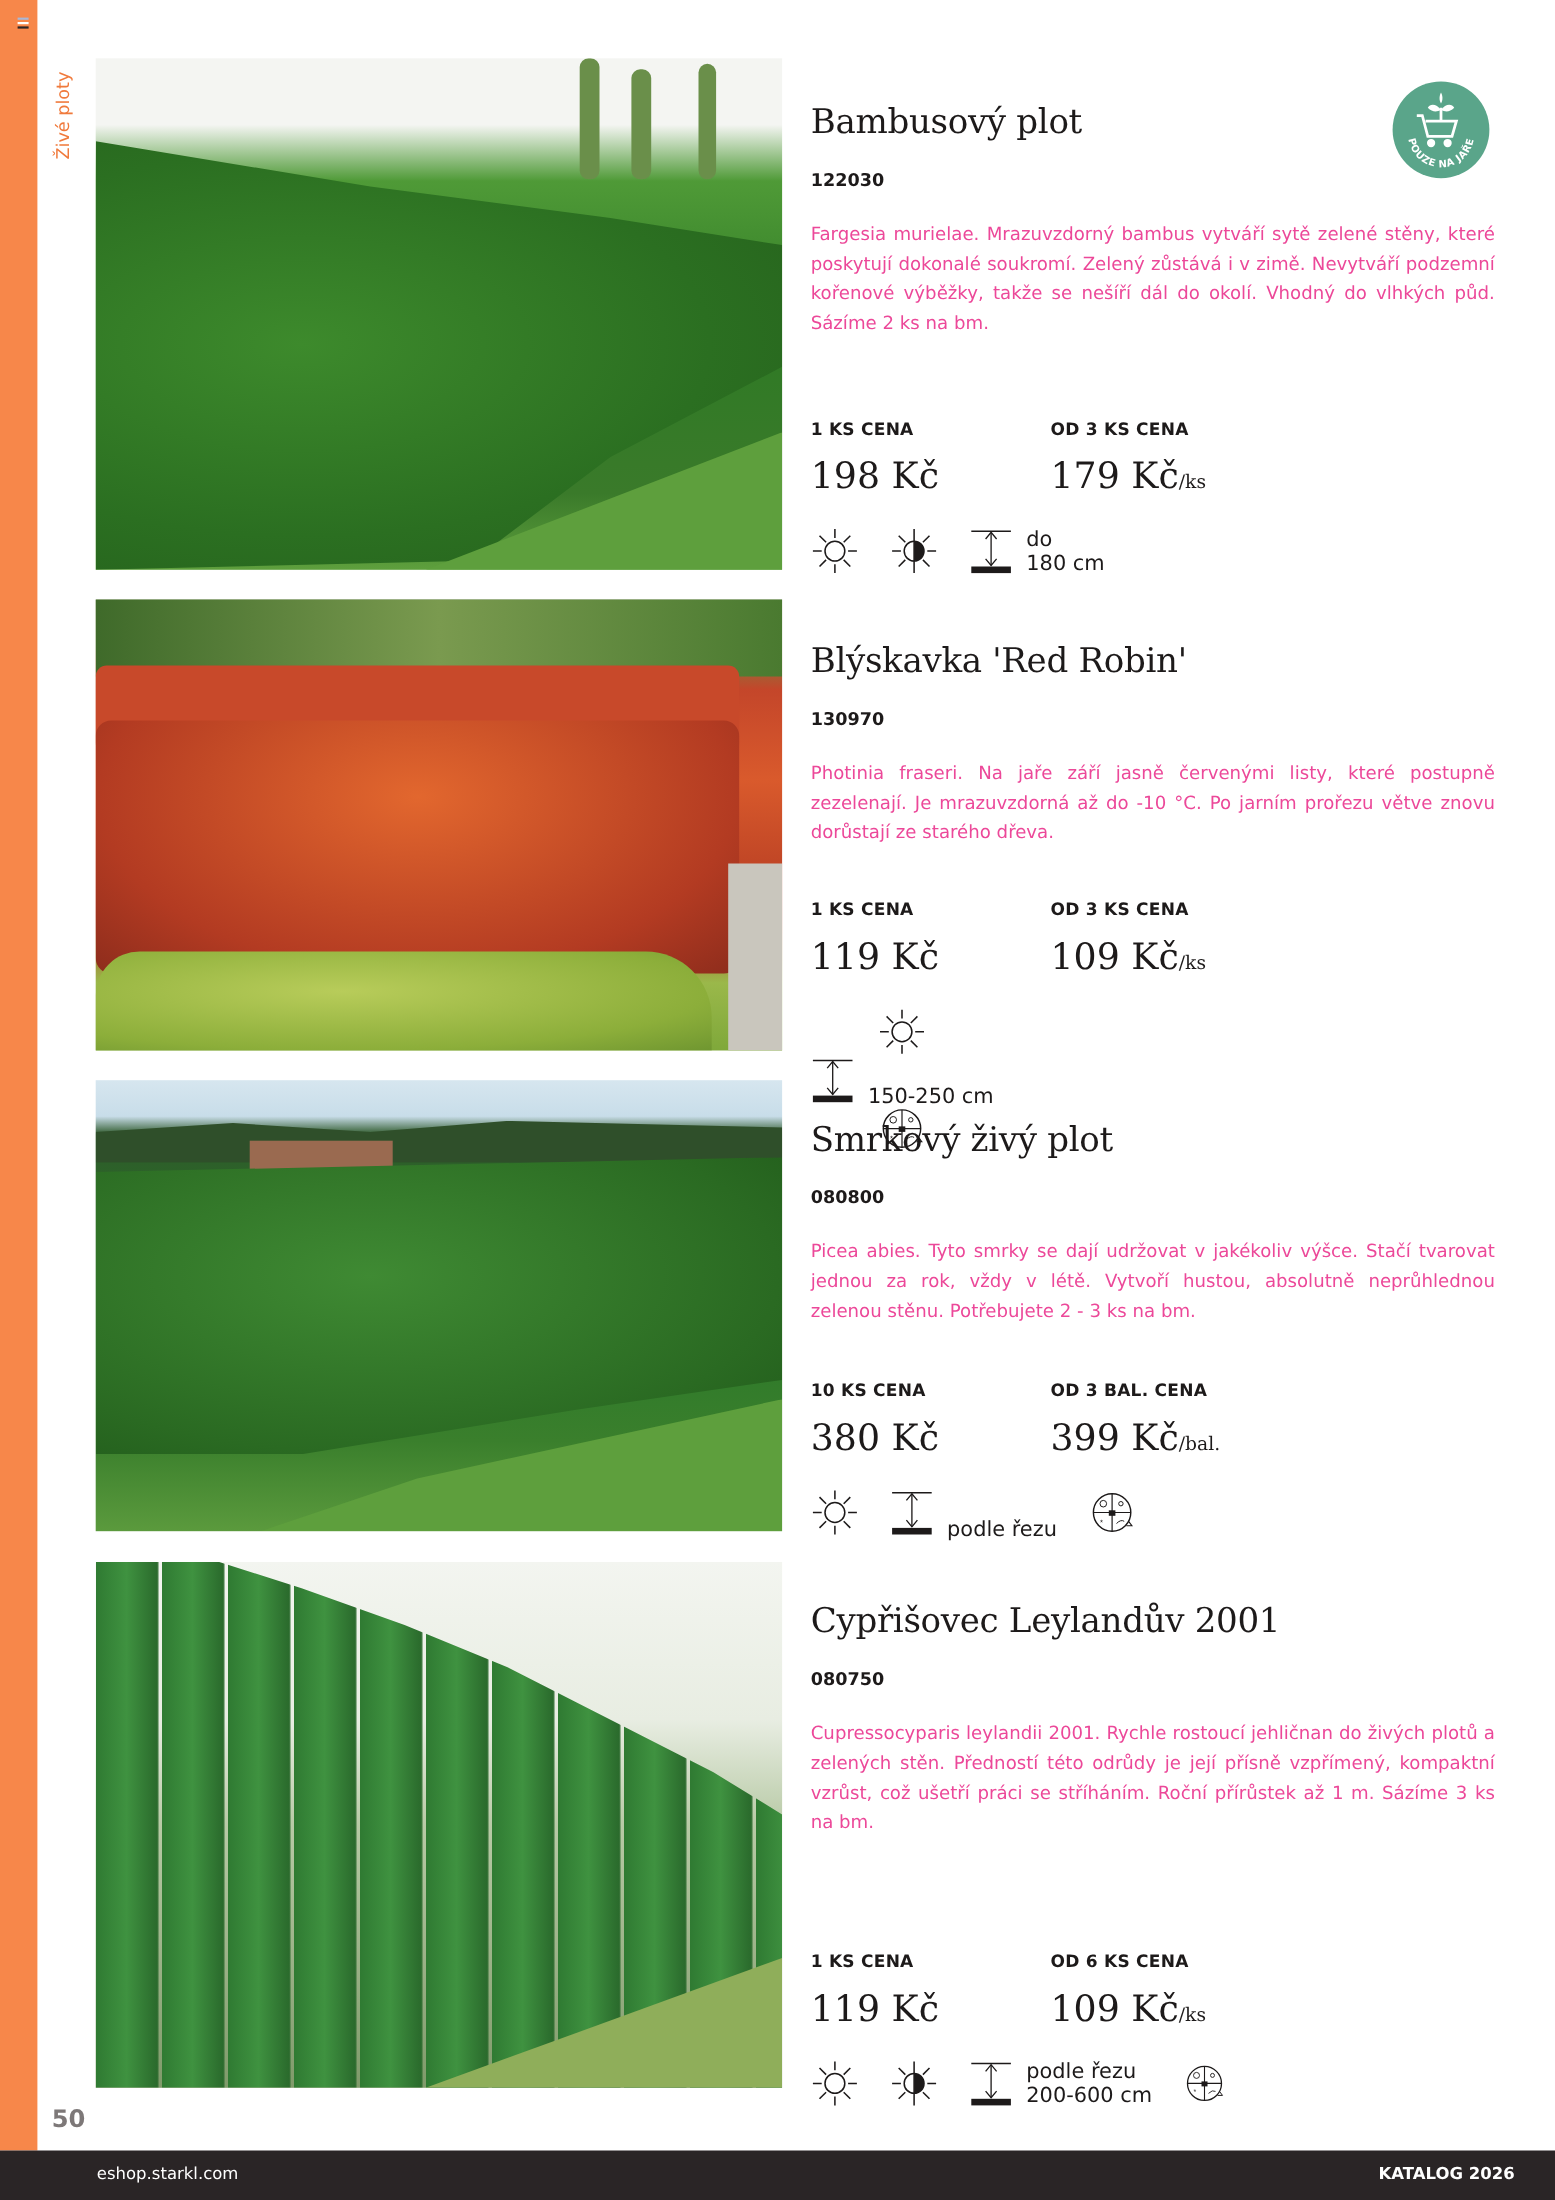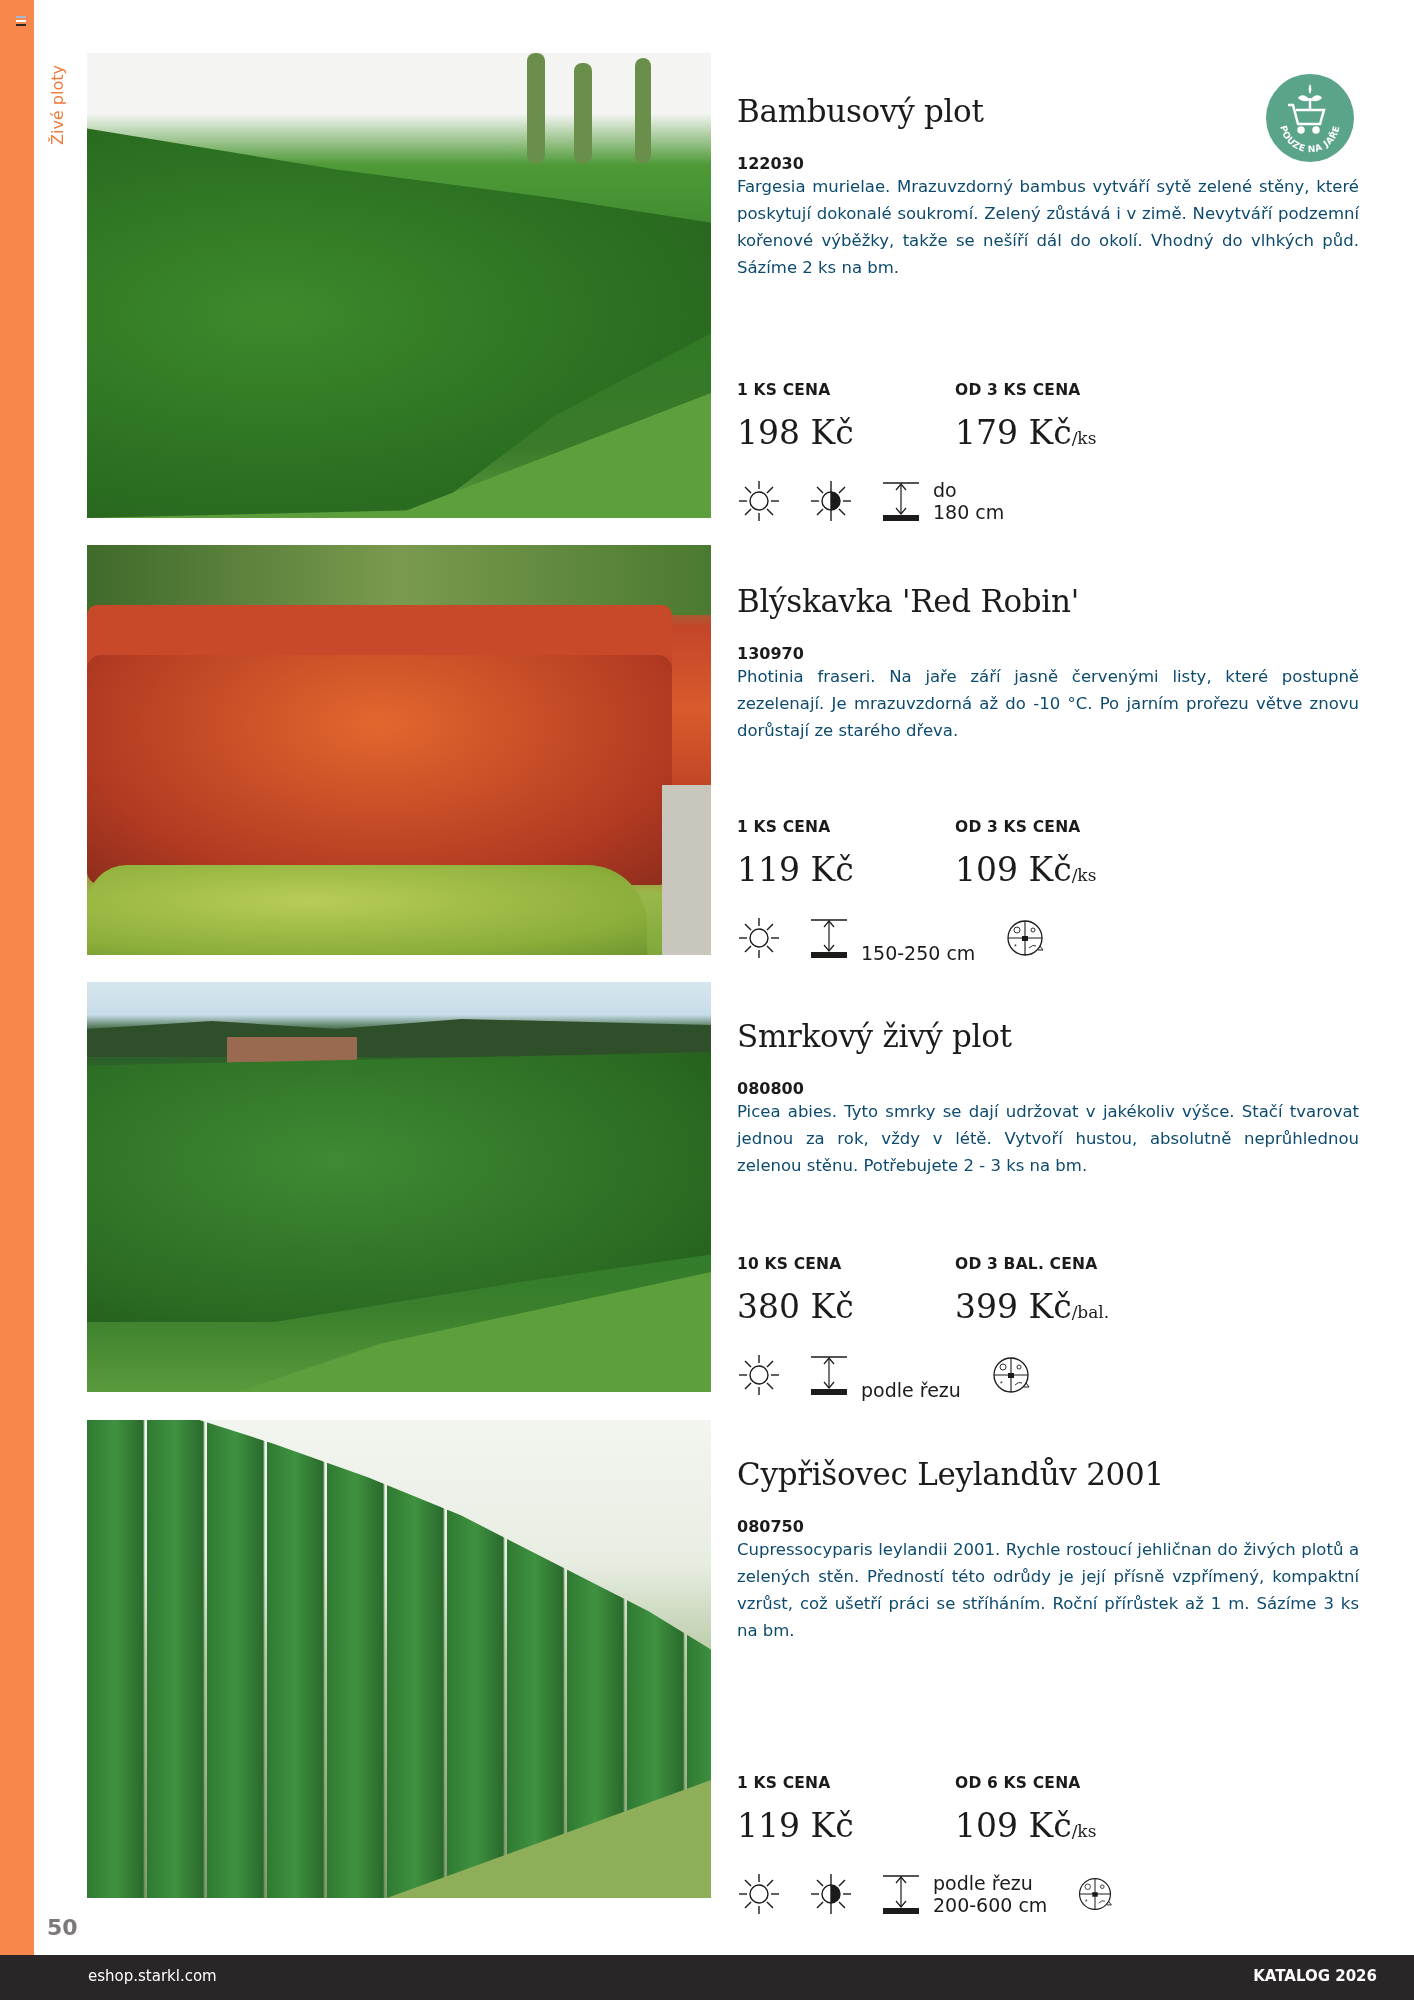--- a/index.html
+++ b/index.html
@@ -13,21 +13,21 @@
       position: absolute; left: 48px; top: 145px; transform-origin: left top; transform: rotate(-90deg);
       color: #f07a3c; font-size: 16px; font-family: "DejaVu Sans", sans-serif; white-space: nowrap;
     }
 
     .product { position: absolute; left: 87px; width: 1300px; }
     .photo { position: absolute; left: 0; top: 0; width: 624px; overflow: hidden; }
     .info { position: absolute; left: 650px; top: 16px; width: 622px; }
 
     .title { font-family: "DejaVu Serif", serif; font-size: 31px; font-weight: normal; color: #1d1a1a; letter-spacing: -0.3px; line-height: 1.2; }
     .code { font-family: "DejaVu Sans", sans-serif; font-weight: bold; font-size: 16px; margin-top: 24px; color: #1d1a1a; }
-    .desc { font-family: "DejaVu Sans", sans-serif; font-size: 16.5px; line-height: 27px; color: #0c4a6e; text-align: justify; }
+    .desc { font-family: "DejaVu Sans", sans-serif; font-size: 16.5px; line-height: 27px; margin-top: 26px; color: #ec4899; text-align: justify; }
 
     .prices { position: absolute; left: 0; display: flex; }
     .price-col { width: 218px; }
     .price-label { font-family: "DejaVu Sans", sans-serif; font-weight: bold; font-size: 15.5px; letter-spacing: 0.2px; }
     .price-value { font-family: "DejaVu Serif", serif; font-size: 33px; margin-top: 14px; white-space: nowrap; }
     .price-unit { font-size: 17px; }
 
     .icons { position: absolute; left: 0; display: flex; align-items: center; }
     .icn { width: 44px; height: 44px; margin-right: 28px; }
     .height-block { display: flex; align-items: center; margin-right: 28px; }
@@ -177,21 +177,21 @@
     <div class="prices" style="top:257px;">
       <div class="price-col">
         <div class="price-label">1 KS CENA</div>
         <div class="price-value">119 Kč</div>
       </div>
       <div class="price-col">
         <div class="price-label">OD 3 KS CENA</div>
         <div class="price-value"><span>109 Kč</span><span class="price-unit">/ks</span></div>
       </div>
     </div>
-    <div class="icons" style="top:355px;">
+    <div class="icons" style="top:355px;flex-direction:column;">
       <svg class="icn">
           <use href="#sun"></use>
         </svg>
       <div class="height-block">
         <svg>
             <use href="#height"></use>
           </svg>
         <div class="height-text low">
             <div>150-250 cm</div>
           </div>

